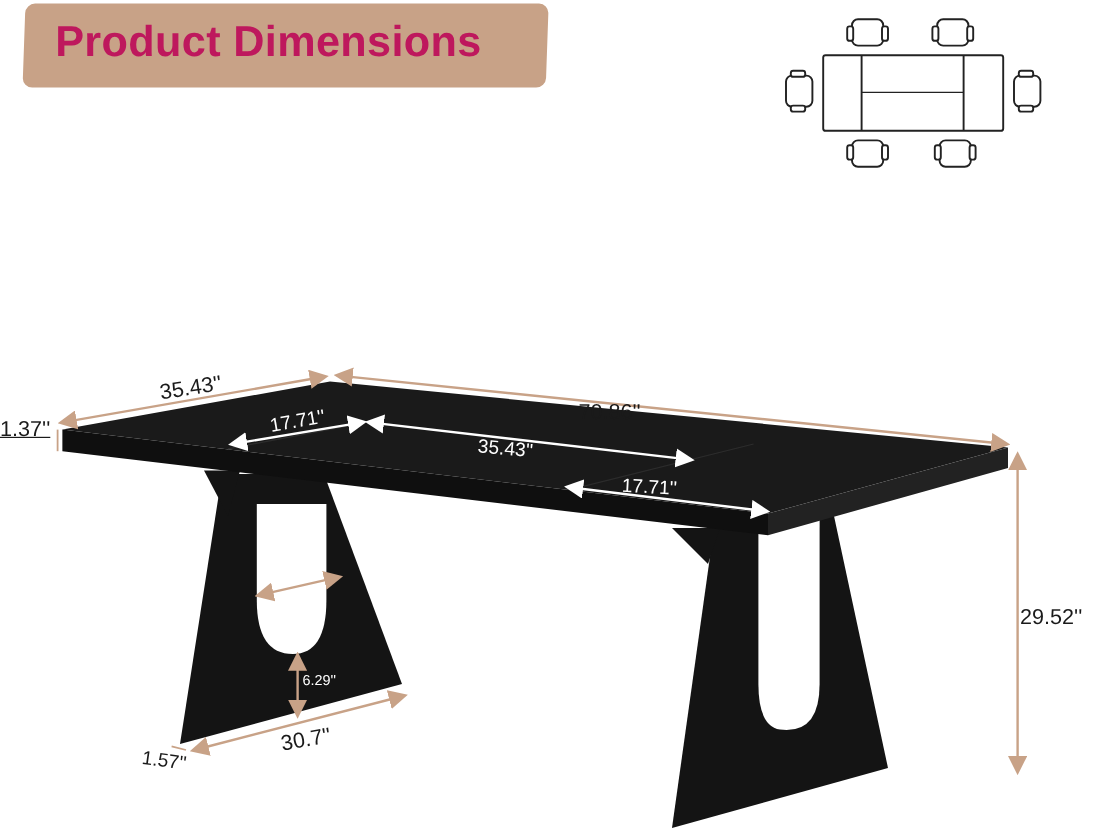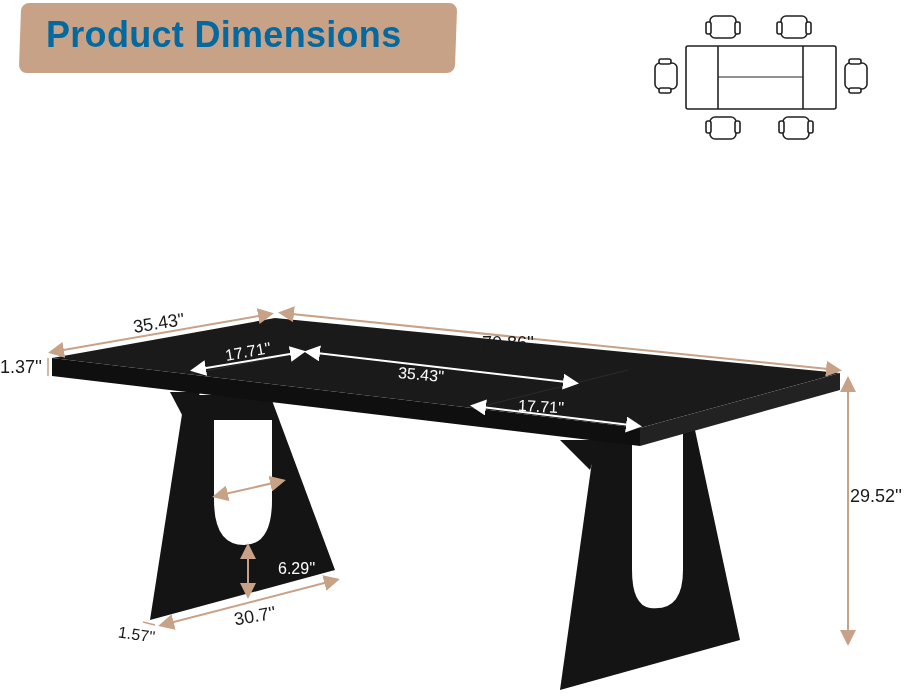--- a/index.html
+++ b/index.html
@@ -1,18 +1,18 @@
 <!DOCTYPE html>
 <html><head>
 <meta charset="utf-8">
 <style>
   html, body { margin:0; padding:0; background:#ffffff; }
   body { width:913px; height:700px; position:relative; overflow:hidden; font-family:"Liberation Sans", sans-serif; }
   .banner { position:absolute; left:20px; top:3px; width:436px; height:70px; background:#c8a287; border-radius:8px; transform:skewX(-2deg); }
-  .banner-text { position:absolute; left:46px; top:14px; color:#0369a1; font-size:36px; font-weight:bold; letter-spacing:0.3px; font-family:"Liberation Sans", sans-serif; }
+  .banner-text { position:absolute; left:46px; top:14px; color:#be185d; font-size:36px; font-weight:bold; letter-spacing:0.3px; font-family:"Liberation Sans", sans-serif; }
   svg { position:absolute; left:0; top:0; }
   .dim { position:absolute; font-family:"Liberation Sans", sans-serif; font-size:18px; color:#1a1a1a; white-space:nowrap; }
   .dim.white { color:#ffffff; }
 </style>
 </head>
 <body>
 
 <div class="banner"></div>
 <div class="banner-text">Product Dimensions</div>
 
@@ -91,21 +91,21 @@
   <line x1="162" y1="625" x2="336" y2="580" stroke="#c8a287" stroke-width="2" marker-start="url(#ab)" marker-end="url(#ab)"></line>
   <line x1="143" y1="622" x2="155" y2="625" stroke="#c8a287" stroke-width="1.5"></line>
 
   <line x1="194" y1="370" x2="302" y2="352" stroke="#fff" stroke-width="2" marker-start="url(#aw)" marker-end="url(#aw)"></line>
   <line x1="308" y1="352" x2="575" y2="383" stroke="#fff" stroke-width="2" marker-start="url(#aw)" marker-end="url(#aw)"></line>
   <line x1="474" y1="406" x2="638" y2="426" stroke="#fff" stroke-width="2" marker-start="url(#aw)" marker-end="url(#aw)"></line>
 </svg>
 
 <div class="dim" style="left:133px;top:313px;transform:rotate(-9deg);">35.43''</div>
 <div class="dim" style="left:482px;top:333px;">70.86''</div>
-<div class="dim" style="left:0px;top:357px;">1.37''</div>
+<div class="dim" style="left:0px;top:347px;text-decoration:underline;">1.37''</div>
 <div class="dim white" style="left:225px;top:343px;font-size:16px;transform:rotate(-10deg);">17.71''</div>
 <div class="dim white" style="left:398px;top:366px;font-size:16px;transform:rotate(5deg);">35.43''</div>
 <div class="dim white" style="left:518px;top:398px;font-size:16px;transform:rotate(3deg);">17.71''</div>
 <div class="dim white" style="left:224px;top:470px;font-size:15px;transform:rotate(-10deg);">11.81''</div>
-<div class="dim white" style="left:252px;top:560px;font-size:16px;margin-left:26px;">6.29''</div>
+<div class="dim white" style="left:252px;top:560px;font-size:12px;">6.29''</div>
 <div class="dim" style="left:234px;top:606px;transform:rotate(-10deg);">30.7''</div>
 <div class="dim" style="left:118px;top:626px;font-size:16px;transform:rotate(8deg);">1.57''</div>
-<div class="dim" style="left:850px;top:486px;">29.52''</div>
+<div class="dim" style="left:850px;top:504px;">29.52''</div>
 
 </body></html>

